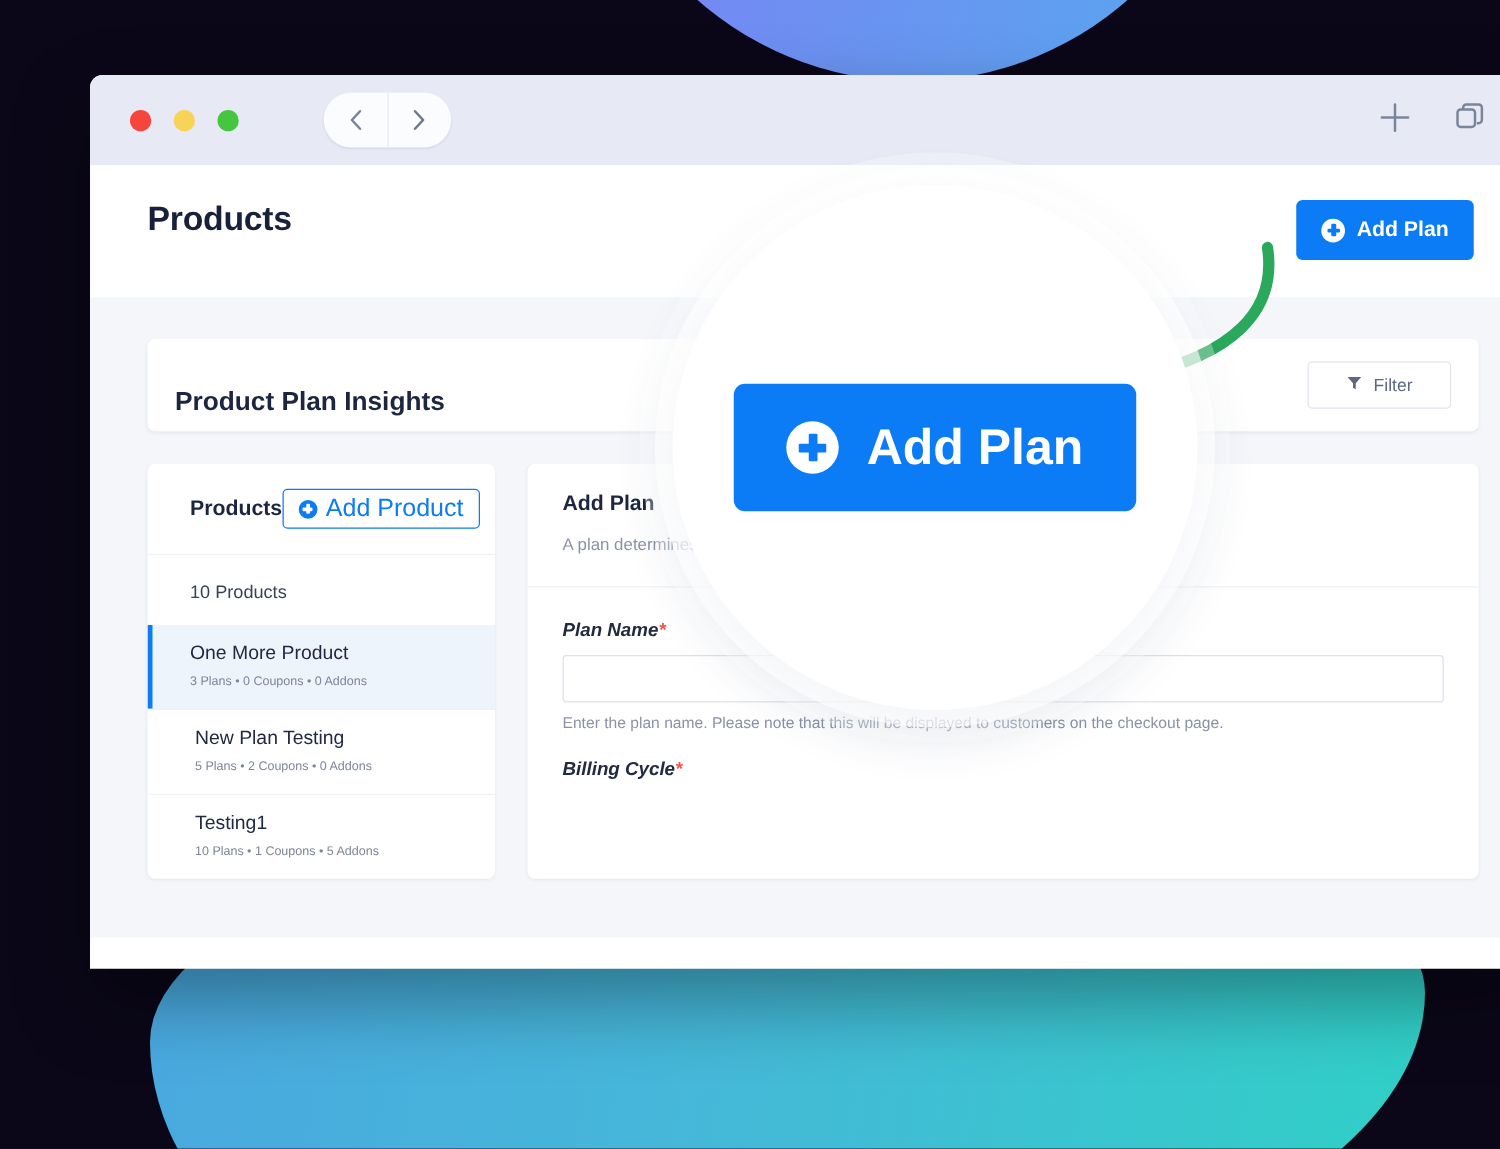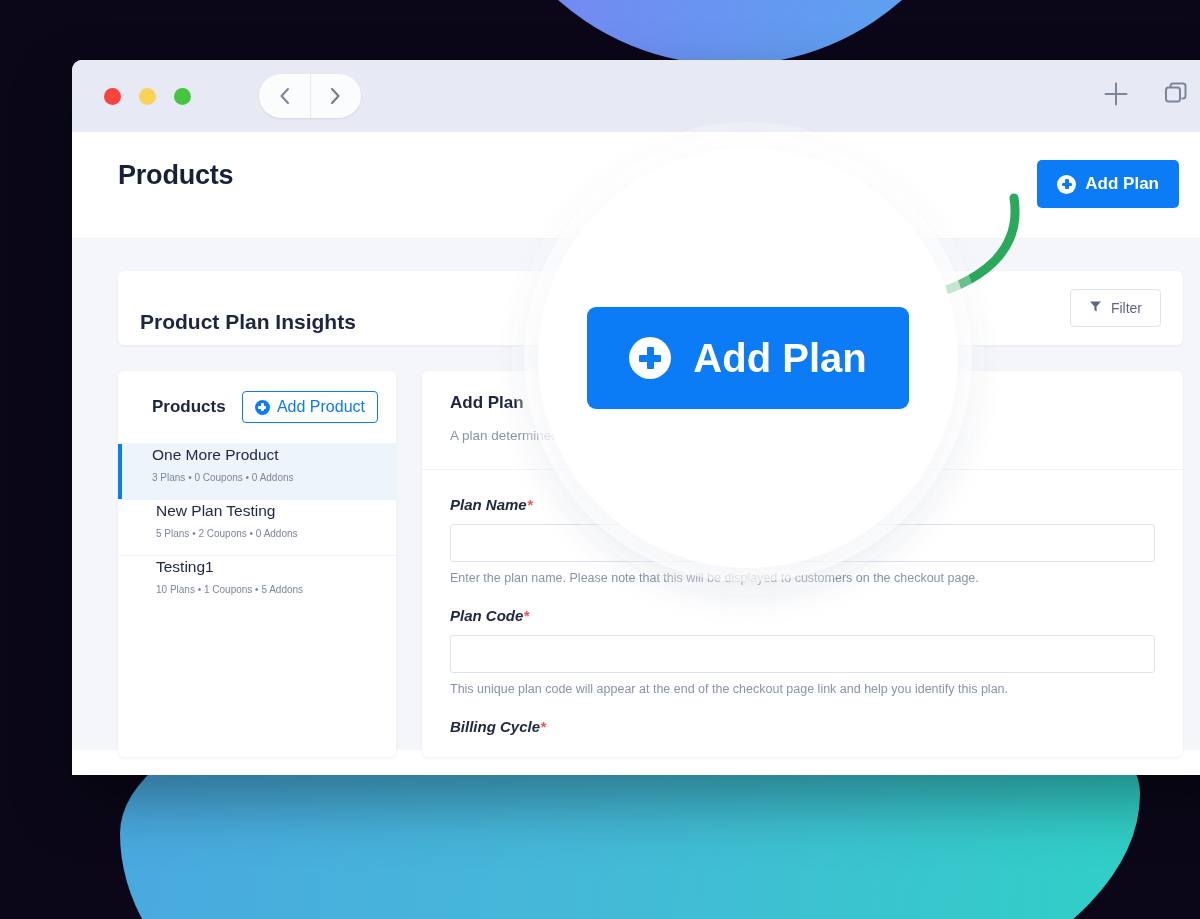--- a/index.html
+++ b/index.html
@@ -175,21 +175,21 @@
     color: #1d2540;
     font-weight: 600;
     margin-top: 28px;
   }
   .btn-filter {
     margin-left: auto;
     background: #ffffff;
     border: 1px solid #dfe3ec;
     border-radius: 4px;
     height: 38px;
-    padding: 0 18px;
+    padding: 0 30px;
     display: flex;
     align-items: center;
     gap: 9px;
     font-size: 14px;
     color: #5d6880;
     cursor: pointer;
     font-family: "Liberation Sans", sans-serif;
   }
 
   .columns { display: flex; gap: 26px; align-items: stretch; }
@@ -208,39 +208,39 @@
     font-weight: 600;
   }
   .btn-outline {
     margin-left: auto;
     border: 1px solid #0b7bf6;
     background: #ffffff;
     color: #0b7bf6;
     border-radius: 4px;
     height: 32px;
     padding: 0 12px;
-    font-size: 16px;
+    font-size: 20px;
     display: flex;
     align-items: center;
     gap: 7px;
     cursor: pointer;
     font-family: "Liberation Sans", sans-serif;
     white-space: nowrap;
   }
   .plus-circle.blue { background: #0b7bf6; width: 15px; height: 15px; }
   .plus-circle.blue::before { background: #ffffff; left: 3.5px; top: 6px; width: 8px; height: 3px; }
   .plus-circle.blue::after  { background: #ffffff; top: 3.5px; left: 6px; height: 8px; width: 3px; }
 
   .products-count {
     padding: 22px 0 18px 34px;
     font-size: 14.5px;
     color: #39415a;
   }
   .product-item {
-    padding: 2px 16px 16px 34px;
+    padding: 14px 16px 16px 34px;
     border-left: 4px solid transparent;
     cursor: pointer;
   }
   .product-item.active {
     background: #eef4fb;
     border-left-color: #0b7bf6;
     padding-left: 30px;
   }
   .product-item + .product-item { border-top: 1px solid #eef1f6; }
   .product-name {
@@ -419,20 +419,21 @@
 
         <div class="card products-card">
           <div class="products-head">
             <h3>Products</h3>
             <button class="btn-outline">
               <span class="plus-circle blue"></span>
               <span>Add Product</span>
             </button>
           </div>
 
+          <div class="products-count">10 Products</div>
 
           <div class="product-item active">
             <div class="product-name">One More Product</div>
             <div class="product-meta">3 Plans  • 0 Coupons  • 0 Addons</div>
           </div>
           <div class="product-item">
             <div class="product-name">New Plan Testing</div>
             <div class="product-meta">5 Plans  • 2 Coupons  • 0 Addons</div>
           </div>
           <div class="product-item">
@@ -450,27 +451,20 @@
           <div class="plan-form">
 
             <div class="field">
               <div class="field-label">
                 <span>Plan Name</span><span class="req">*</span>
               </div>
               <input class="text-input" type="text" placeholder="" style="">
               <div class="field-hint">Enter the plan name. Please note that this will be displayed to customers on the checkout page.</div>
             </div>
 
-            <div class="field">
-              <div class="field-label">
-                <span>Plan Code</span><span class="req">*</span>
-              </div>
-              <input class="text-input" type="text" placeholder="" style="">
-              <div class="field-hint">This unique plan code will appear at the end of the checkout page link and help you identify this plan.</div>
-            </div>
 
             <div class="field">
               <div class="field-label">
                 <span>Billing Cycle</span><span class="req">*</span>
               </div>
             </div>
 
           </div>
         </div>
 

